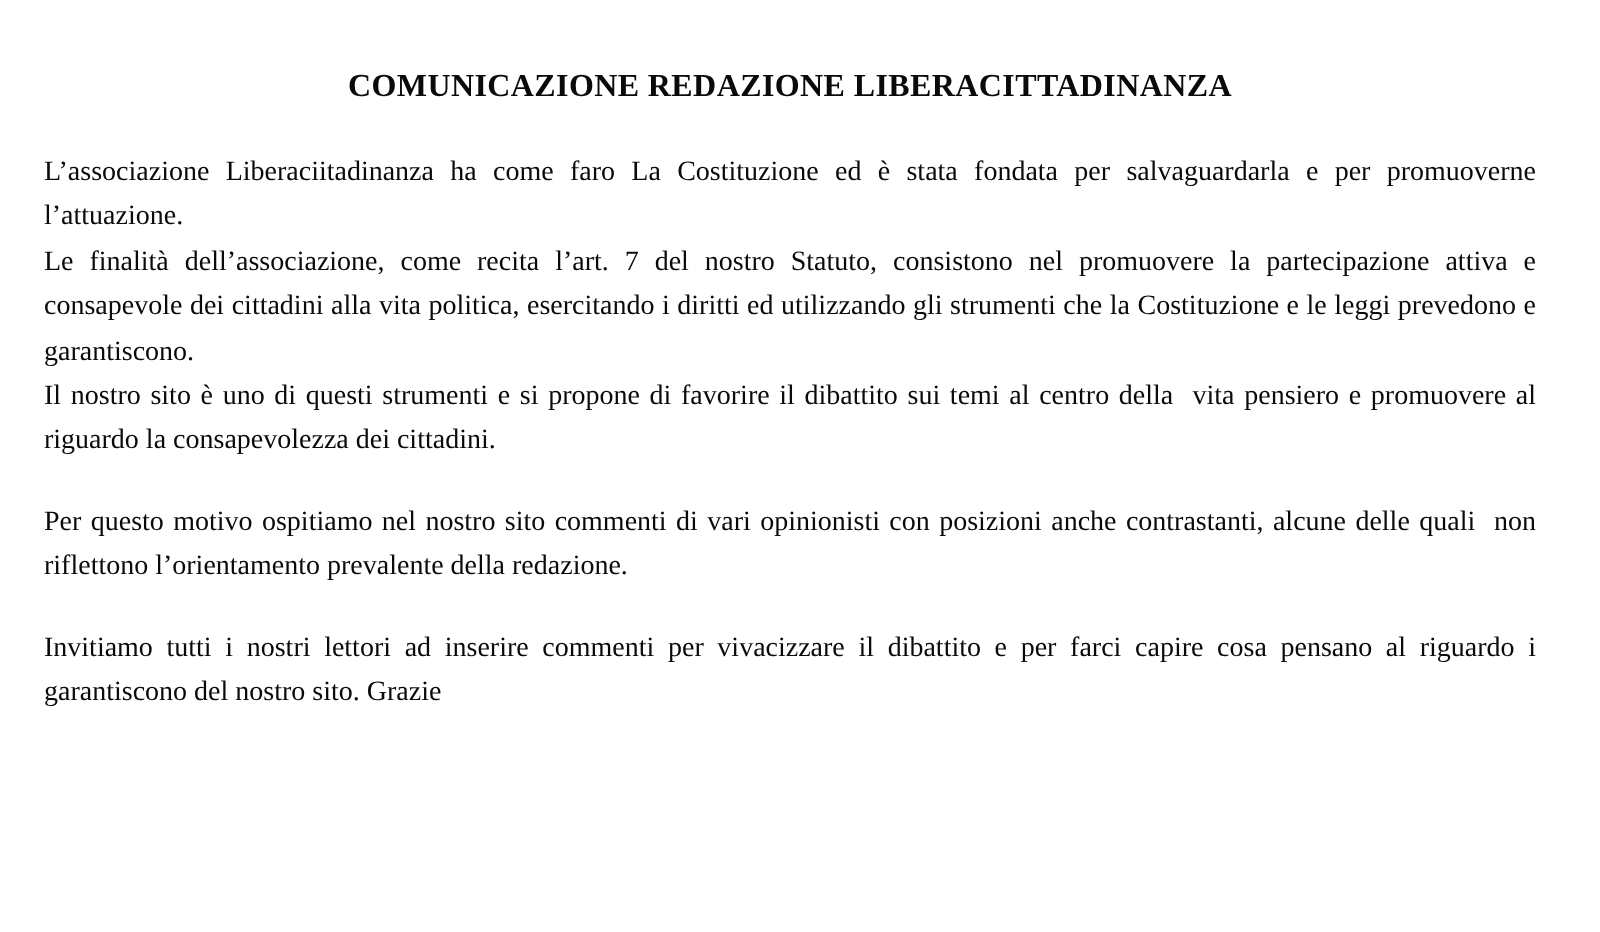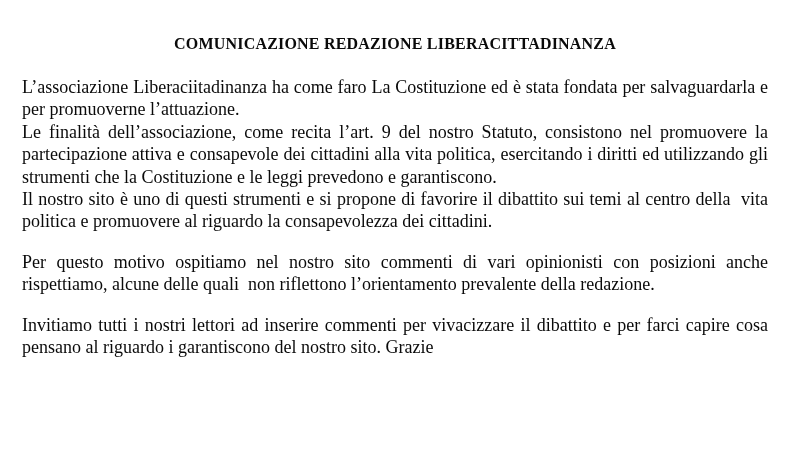--- a/index.html
+++ b/index.html
@@ -21,38 +21,38 @@
   .doc-title {
     margin: 0 0 21px 0;
     text-align: center;
     font-size: 16px;
     line-height: 22px;
     font-weight: bold;
     letter-spacing: 0.2px;
   }
   .doc-paragraph {
     margin: 0;
-    font-size: 18px;
+    font-size: 14px;
     line-height: 22.4px;
     text-align: justify;
     white-space: pre-wrap;
   }
   .doc-paragraph.gap {
     margin-top: 18px;
   }
 </style>
 </head>
 <body>
 
 <main class="page">
   <h1 class="doc-title">COMUNICAZIONE REDAZIONE LIBERACITTADINANZA</h1>
 
   <p class="doc-paragraph">L’associazione Liberaciitadinanza ha come faro La Costituzione ed è stata fondata per salvaguardarla e per promuoverne l’attuazione.</p>
 
-  <p class="doc-paragraph">Le finalità dell’associazione, come recita l’art. 9 del nostro Statuto, consistono nel promuovere la partecipazione attiva e consapevole dei cittadini alla vita politica, esercitando i diritti ed utilizzando gli strumenti che la Costituzione e le leggi prevedono e garantiscono.</p>
+  <p class="doc-paragraph">Le finalità dell’associazione, come recita l’art. 7 del nostro Statuto, consistono nel promuovere la partecipazione attiva e consapevole dei cittadini alla vita politica, esercitando i diritti ed utilizzando gli strumenti che la Costituzione e le leggi prevedono e garantiscono.</p>
 
-  <p class="doc-paragraph">Il nostro sito è uno di questi strumenti e si propone di favorire il dibattito sui temi al centro della  vita politica e promuovere al riguardo la consapevolezza dei cittadini.</p>
+  <p class="doc-paragraph">Il nostro sito è uno di questi strumenti e si propone di favorire il dibattito sui temi al centro della  vita pensiero e promuovere al riguardo la consapevolezza dei cittadini.</p>
 
-  <p class="doc-paragraph gap">Per questo motivo ospitiamo nel nostro sito commenti di vari opinionisti con posizioni anche rispettiamo, alcune delle quali  non riflettono l’orientamento prevalente della redazione.</p>
+  <p class="doc-paragraph gap">Per questo motivo ospitiamo nel nostro sito commenti di vari opinionisti con posizioni anche contrastanti, alcune delle quali  non riflettono l’orientamento prevalente della redazione.</p>
 
 
   <p class="doc-paragraph gap">Invitiamo tutti i nostri lettori ad inserire commenti per vivacizzare il dibattito e per farci capire cosa pensano al riguardo i garantiscono del nostro sito. Grazie</p>
 </main>
 
 </body></html>

